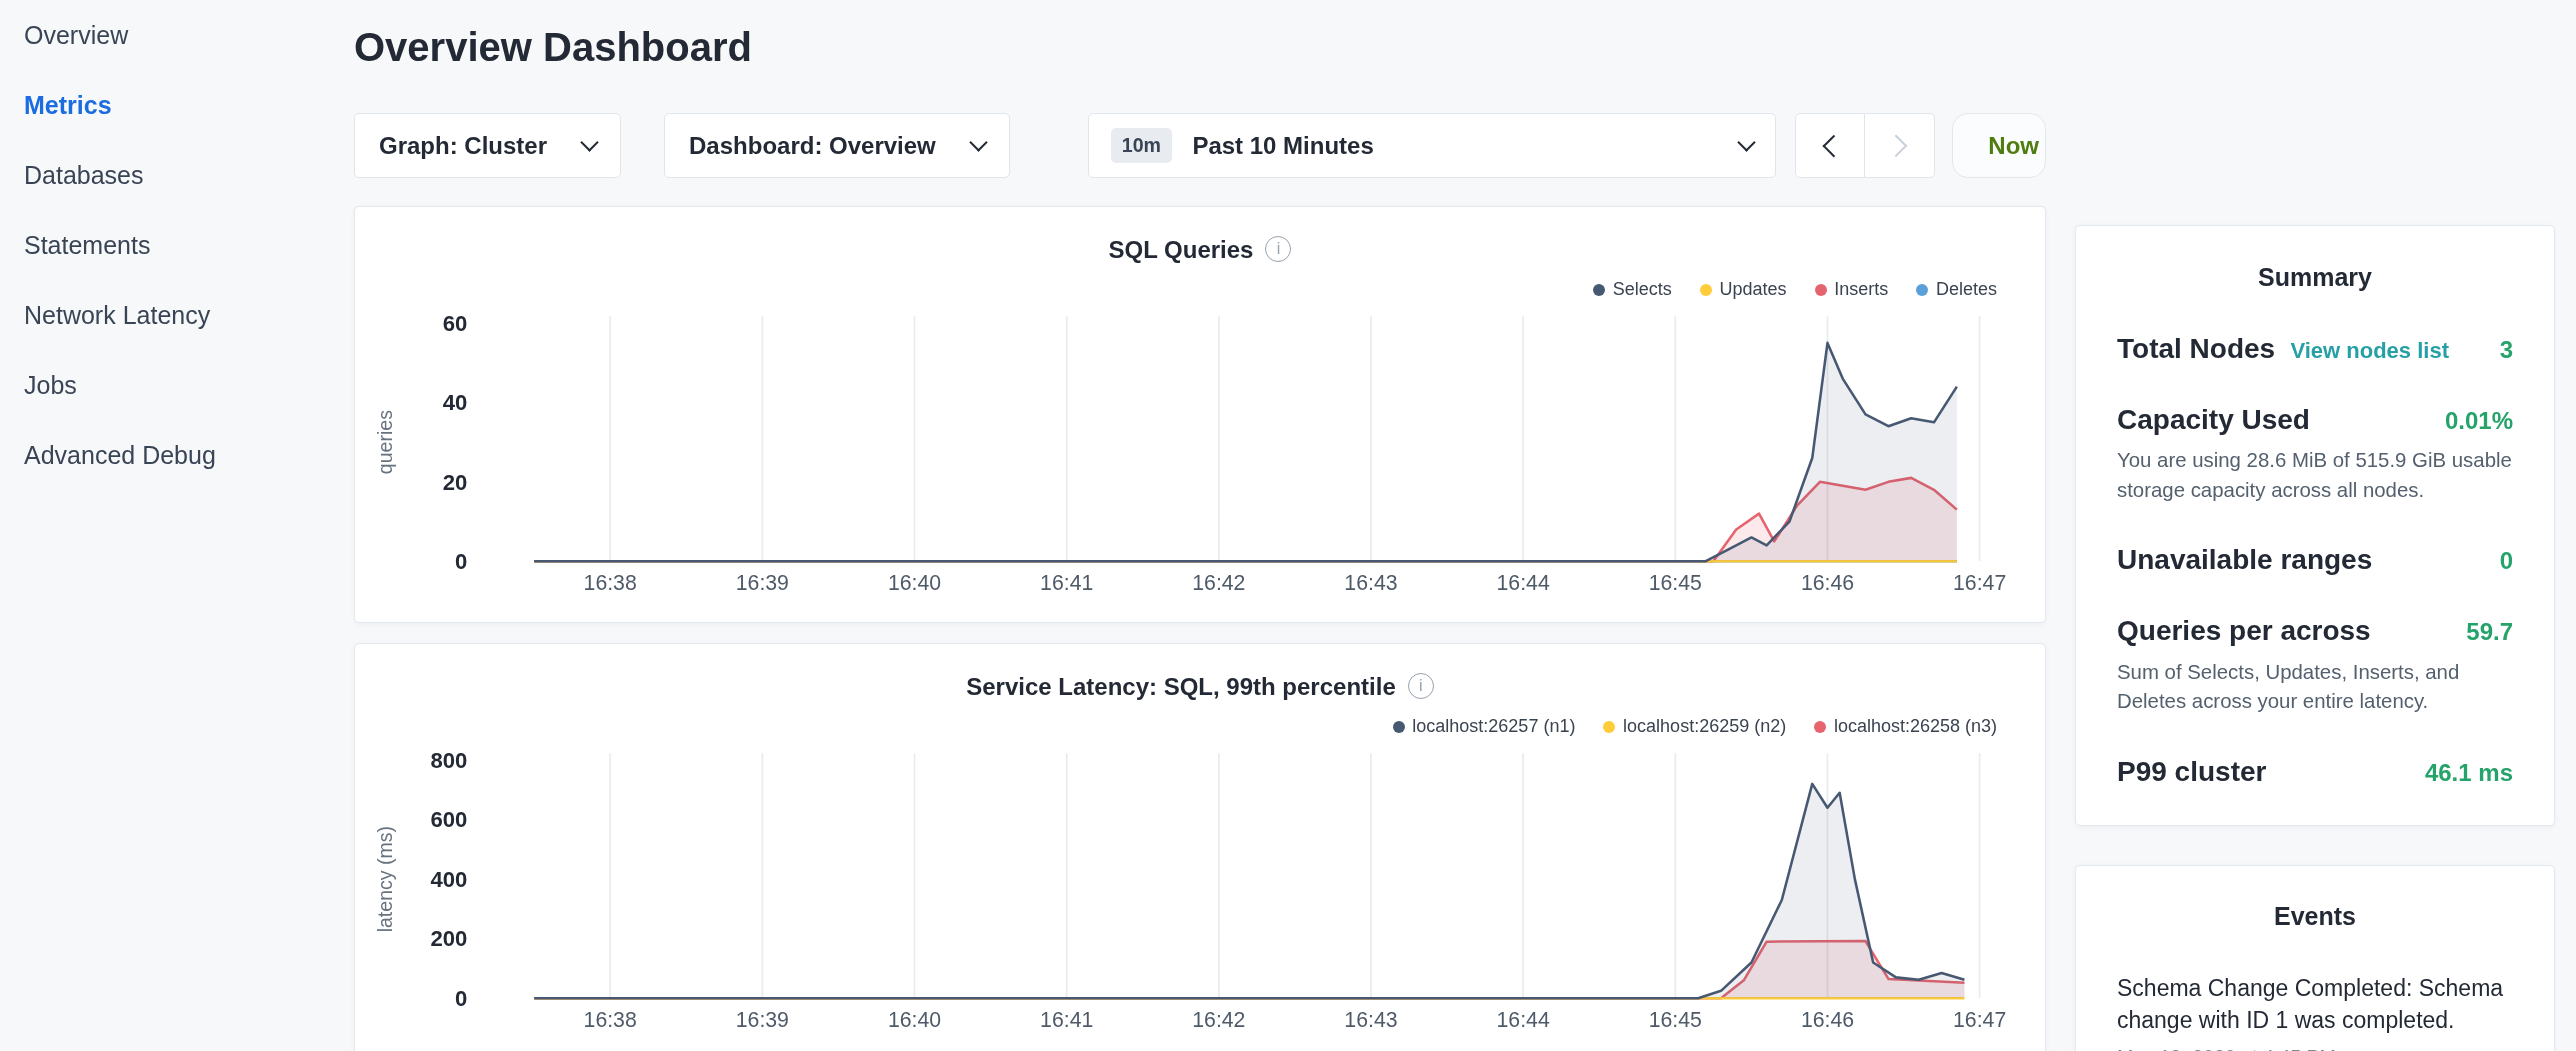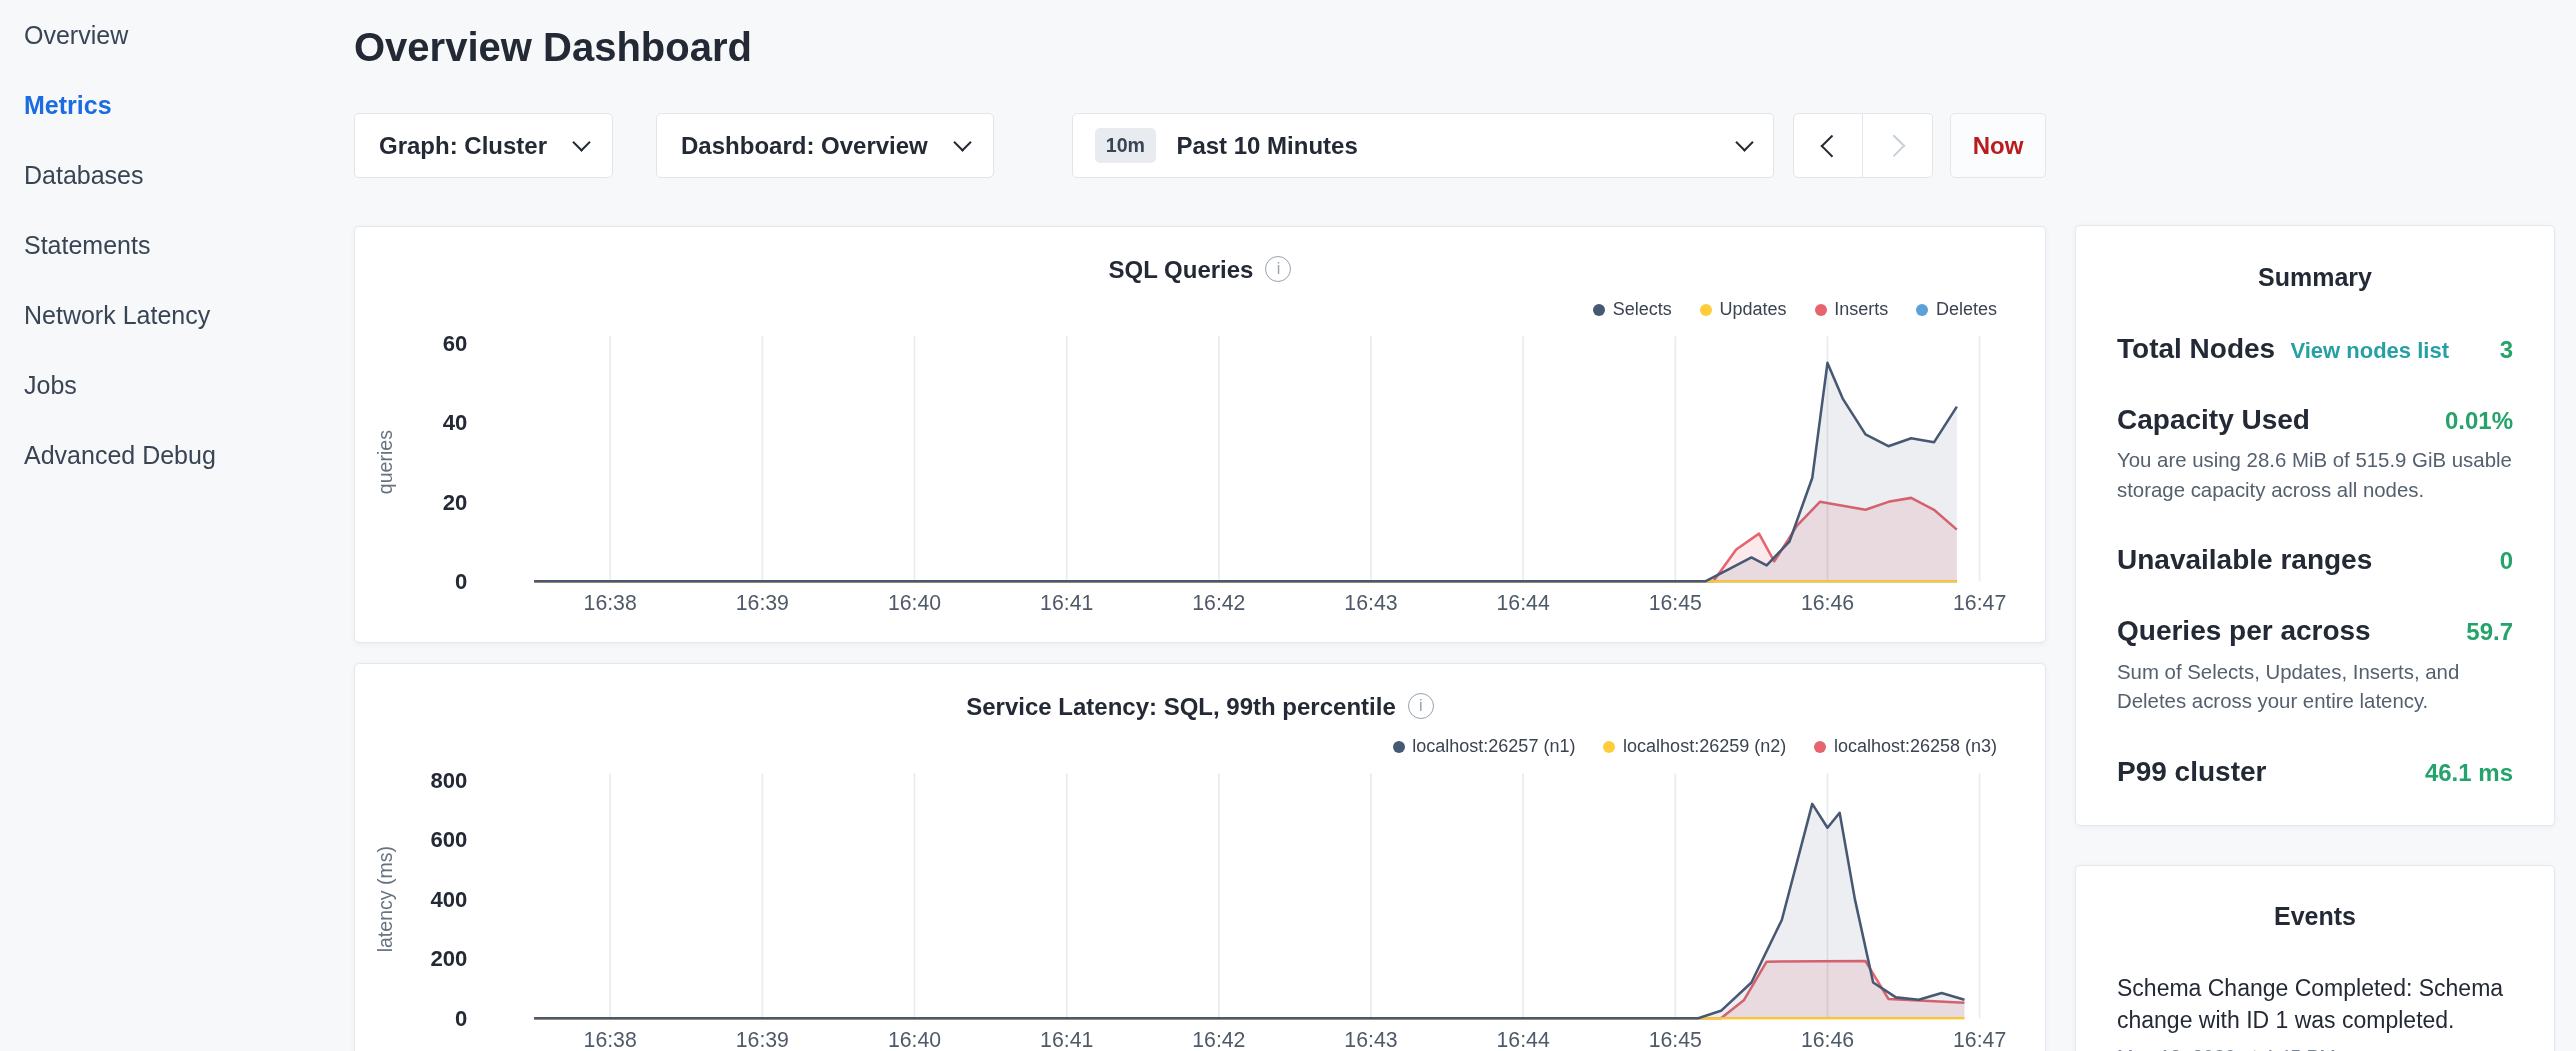--- a/index.html
+++ b/index.html
@@ -12,40 +12,40 @@
   
   .sidebar{position:absolute;left:0;top:0;width:340px;padding:0 0 0 24px;box-sizing:border-box;}
   .nav-item{display:block;padding:21px 0;font-size:25px;line-height:28px;color:#394455;cursor:pointer;text-decoration:none;}
   .nav-item.active{color:#1a6ce0;font-weight:700;}
   
   .main{position:absolute;left:354px;top:0;width:1692px;}
   h1.page-title{margin:24px 0 0 0;font-size:40px;line-height:46px;font-weight:600;color:#242a35;}
   .controls{margin-top:43px;display:flex;align-items:center;height:65px;white-space:nowrap;}
   .dd{height:65px;background:#fff;border:1.7px solid #e0e5eb;border-radius:5.1px;
       font-family:inherit;font-size:24px;font-weight:600;color:#242a35;
-      padding:0 24px;display:flex;align-items:center;gap:28px;cursor:pointer;box-sizing:border-box;}
+      padding:0 24px;display:flex;align-items:center;gap:36px;cursor:pointer;box-sizing:border-box;}
   .dd + .dd{margin-left:43px;}
   .chev{width:11px;height:11px;border-right:2.6px solid #242a35;border-bottom:2.6px solid #242a35;
         transform:rotate(45deg);margin-top:-6.8px;display:inline-block;}
   .time-picker{margin-left:78px;width:752px;height:65px;background:#fff;border:1.7px solid #e0e5eb;border-radius:5.1px;
         display:flex;align-items:center;padding:0 22px;gap:20.4px;cursor:pointer;box-sizing:border-box;}
   .time-badge{background:#e8ebf0;border-radius:5.1px;font-size:19.6px;font-weight:700;color:#394455;padding:6px 11px;}
   .time-label{font-size:24px;font-weight:700;color:#242a35;}
   .time-picker .chev{margin-left:auto;}
   .arrow-group{margin-left:18.7px;display:flex;}
   .arrow-btn{width:70px;height:65px;background:#fff;border:1.7px solid #e0e5eb;display:flex;align-items:center;justify-content:center;cursor:pointer;box-sizing:border-box;}
   .arrow-btn:first-child{border-radius:5.1px 0 0 5.1px;}
   .arrow-btn:last-child{border-radius:0 5.1px 5.1px 0;border-left:none;}
   .arr-left{width:13.6px;height:13.6px;border-left:2.6px solid #242a35;border-bottom:2.6px solid #242a35;transform:rotate(45deg);margin-left:6.8px;}
   .arr-right{width:13.6px;height:13.6px;border-right:2.6px solid #c8d0d9;border-bottom:2.6px solid #c8d0d9;transform:rotate(-45deg);margin-right:6.8px;}
-  .now-btn{margin-left:17px;width:102px;height:65px;background:#fbfcfd;border:1.7px solid #e3e7ec;border-radius:5px;
-        font-family:inherit;font-size:24px;font-weight:600;color:#b91c1c;cursor:default;box-sizing:border-box;}
+  .now-btn{margin-left:17px;width:102px;height:65px;background:#fbfcfd;border:1.7px solid #e3e7ec;border-radius:16px;
+        font-family:inherit;font-size:24px;font-weight:600;color:#4d7c0f;cursor:default;box-sizing:border-box;text-align:right;}
   
   .card{background:#fff;border:0.9px solid #e3e8ee;border-radius:5.1px;box-shadow:0 1.7px 5.1px rgba(60,70,90,0.05);box-sizing:border-box;}
-  .chart-card{margin-top:48px;width:1692px;height:417px;overflow:hidden;}
+  .chart-card{margin-top:28px;width:1692px;height:417px;overflow:hidden;}
   .chart-card + .chart-card{margin-top:20.4px;}
   .chart-title-row{margin-top:25.5px;text-align:center;font-size:24px;font-weight:700;color:#242a35;height:34px;line-height:34px;}
   .info-icon{display:inline-block;width:24px;height:24px;border:1.7px solid #97a1ae;border-radius:50%;
         color:#97a1ae;font-size:16px;line-height:24px;text-align:center;font-weight:400;
         vertical-align:middle;margin-left:12px;margin-top:-5.1px;cursor:pointer;}
   .info-icon::after{content:"i";font-style:normal;}
   .legend{display:flex;justify-content:flex-end;align-items:center;gap:28px;padding-right:48px;margin-top:12px;
         font-size:18px;color:#3a4350;height:22px;}
   .legend-item{display:inline-flex;align-items:center;cursor:pointer;}
   .legend-dot{width:12px;height:12px;border-radius:50%;display:inline-block;margin-right:7.7px;}

